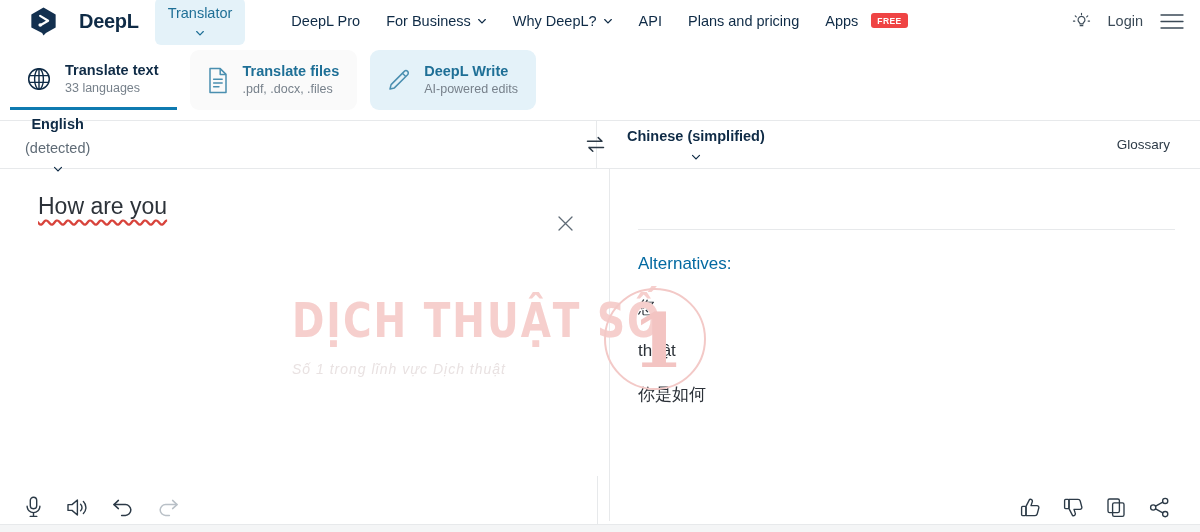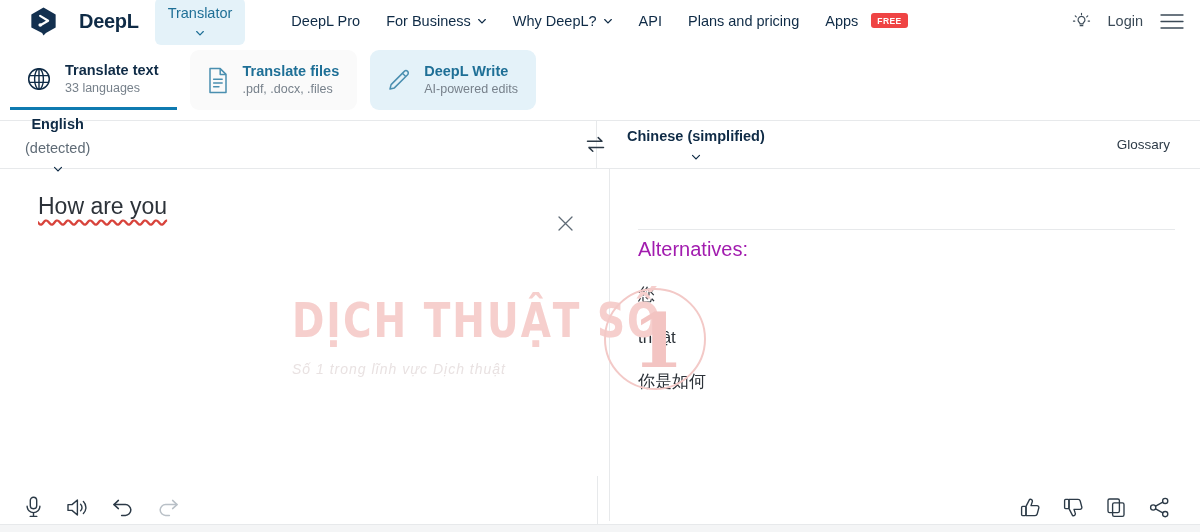--- a/index.html
+++ b/index.html
@@ -102,21 +102,21 @@
     display: inline-block; max-width: 480px; outline: none;
   }
   .clear-x {
     position: absolute; top: 210px; left: 552px;
     width: 26px; height: 26px; cursor: pointer;
     display: flex; align-items: center; justify-content: center;
   }
 
   .target-text { font-size: 22px; color: #2c3239; line-height: 1.4; min-height: 46px; }
   .alt-divider { height: 1px; background: #e7e9eb; margin: 38px 0 0 0; }
-  .alt-label { font-size: 20px; color: #a21caf; margin-top: 8px; }
+  .alt-label { font-size: 17px; color: #0369a1; margin-top: 24px; }
   .alt-item {
     font-size: 17px; color: #2c3239; margin-top: 22px;
     cursor: pointer; display: inline-block;
   }
   .alt-list { display: flex; flex-direction: column; align-items: flex-start; }
 
   
   .watermark {
     position: absolute; left: 292px; top: 296px;
     width: 420px; height: 102px; pointer-events: none; z-index: 5;

